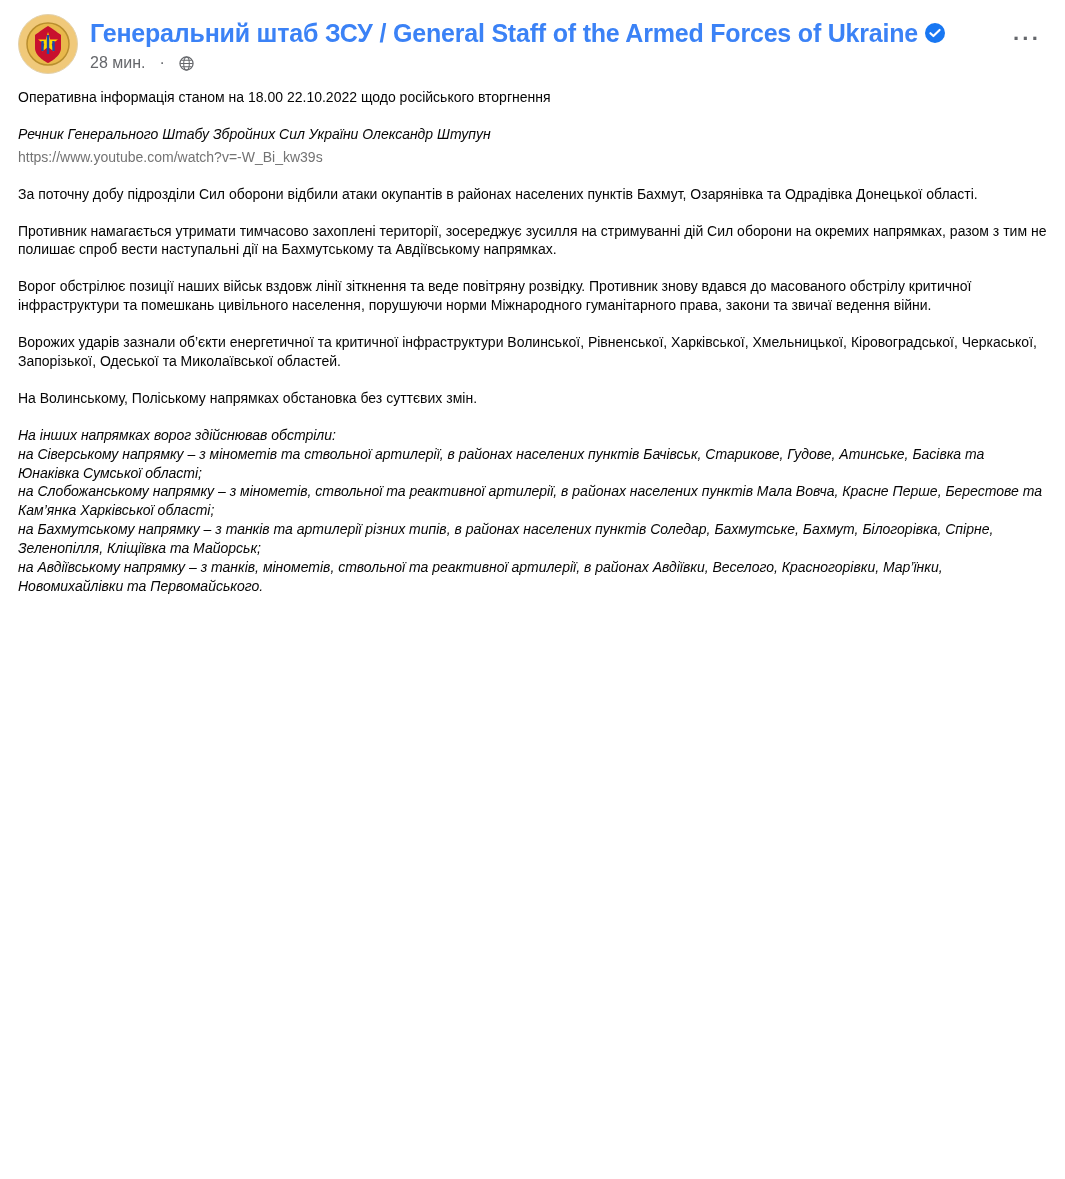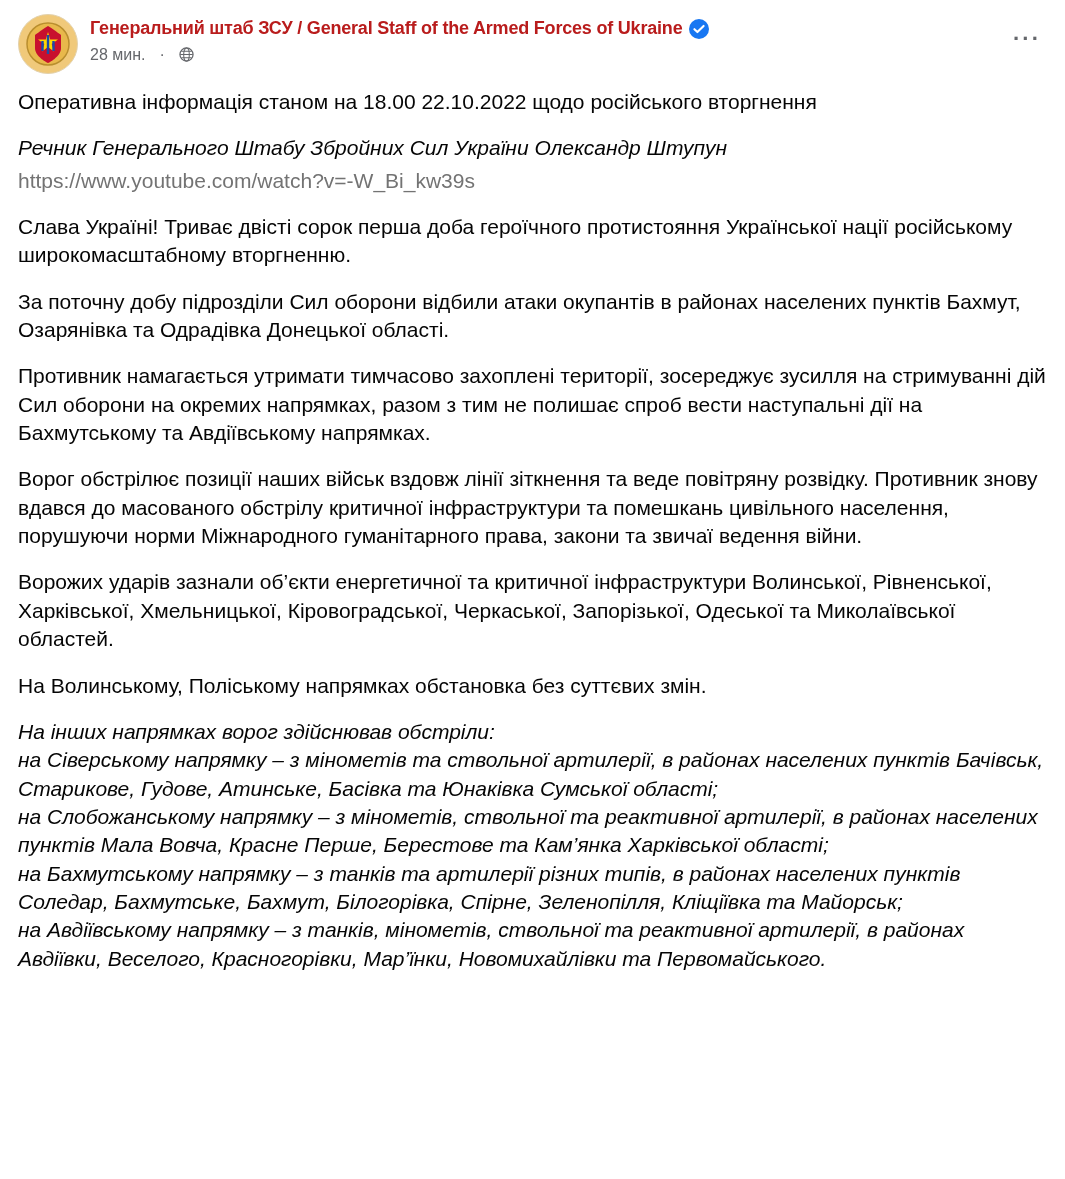--- a/index.html
+++ b/index.html
@@ -49,23 +49,23 @@
     flex: 1 1 auto;
     min-width: 0;
   }
   .name-row {
     display: flex;
     align-items: center;
     gap: 7px;
     line-height: 1.2;
   }
   .page-name {
-    font-size: 18px;
+    font-size: 25px;
     font-weight: bold;
-    color: #b91c1c;
+    color: #3b82f6;
     letter-spacing: -0.2px;
     white-space: nowrap;
   }
   .verified {
     width: 20px;
     height: 20px;
     flex: 0 0 20px;
     display: inline-block;
   }
   .meta-row {
@@ -102,21 +102,21 @@
     letter-spacing: 2px;
     line-height: 1;
   }
   .menu-dots span {
     display: block;
     margin-top: -10px;
     font-weight: bold;
   }
   
   .post-body {
-    font-size: 21px;
+    font-size: 14px;
     line-height: 1.35;
     color: #050505;
   }
   .para {
     margin: 0 0 18px 0;
     white-space: pre-wrap;
   }
   .para:last-child {
     margin-bottom: 0;
     font-style: italic;
@@ -174,21 +174,20 @@
 
     <div class="menu-dots">
       <span>···</span>
     </div>
   </div>
 
   <div class="post-body">
     <p class="para">Оперативна інформація станом на 18.00 22.10.2022 щодо російського вторгнення</p>
     <p class="para tight">Речник Генерального Штабу Збройних Сил України Олександр Штупун</p>
     <p class="para"><a class="link" href="#">https://www.youtube.com/watch?v=-W_Bi_kw39s</a></p>
-    <p class="para">Слава Україні! Триває двісті сорок перша доба героїчного протистояння Української нації російському широкомасштабному вторгненню.</p>
     <p class="para">За поточну добу підрозділи Сил оборони відбили атаки окупантів в районах населених пунктів Бахмут, Озарянівка та Одрадівка Донецької області.</p>
     <p class="para">Противник намагається утримати тимчасово захоплені території, зосереджує зусилля на стримуванні дій Сил оборони на окремих напрямках, разом з тим не полишає спроб вести наступальні дії на Бахмутському та Авдіївському напрямках.</p>
     <p class="para">Ворог обстрілює позиції наших військ вздовж лінії зіткнення та веде повітряну розвідку. Противник знову вдався до масованого обстрілу критичної інфраструктури та помешкань цивільного населення, порушуючи норми Міжнародного гуманітарного права, закони та звичаї ведення війни.</p>
     <p class="para">Ворожих ударів зазнали об’єкти енергетичної та критичної інфраструктури Волинської, Рівненської, Харківської, Хмельницької, Кіровоградської, Черкаської, Запорізької, Одеської та Миколаївської областей.</p>
     <p class="para">На Волинському, Поліському напрямках обстановка без суттєвих змін.</p>
     <p class="para">На інших напрямках ворог здійснював обстріли:
 на Сіверському напрямку – з мінометів та ствольної артилерії, в районах населених пунктів Бачівськ, Старикове, Гудове, Атинське, Басівка та Юнаківка Сумської області;
 на Слобожанському напрямку – з мінометів, ствольної та реактивної артилерії, в районах населених пунктів Мала Вовча, Красне Перше, Берестове та Кам’янка Харківської області;
 на Бахмутському напрямку – з танків та артилерії різних типів, в районах населених пунктів Соледар, Бахмутське, Бахмут, Білогорівка, Спірне, Зеленопілля, Кліщіївка та Майорськ;
 на Авдіївському напрямку – з танків, мінометів, ствольної та реактивної артилерії, в районах Авдіївки, Веселого, Красногорівки, Мар’їнки, Новомихайлівки та Первомайського.</p>

